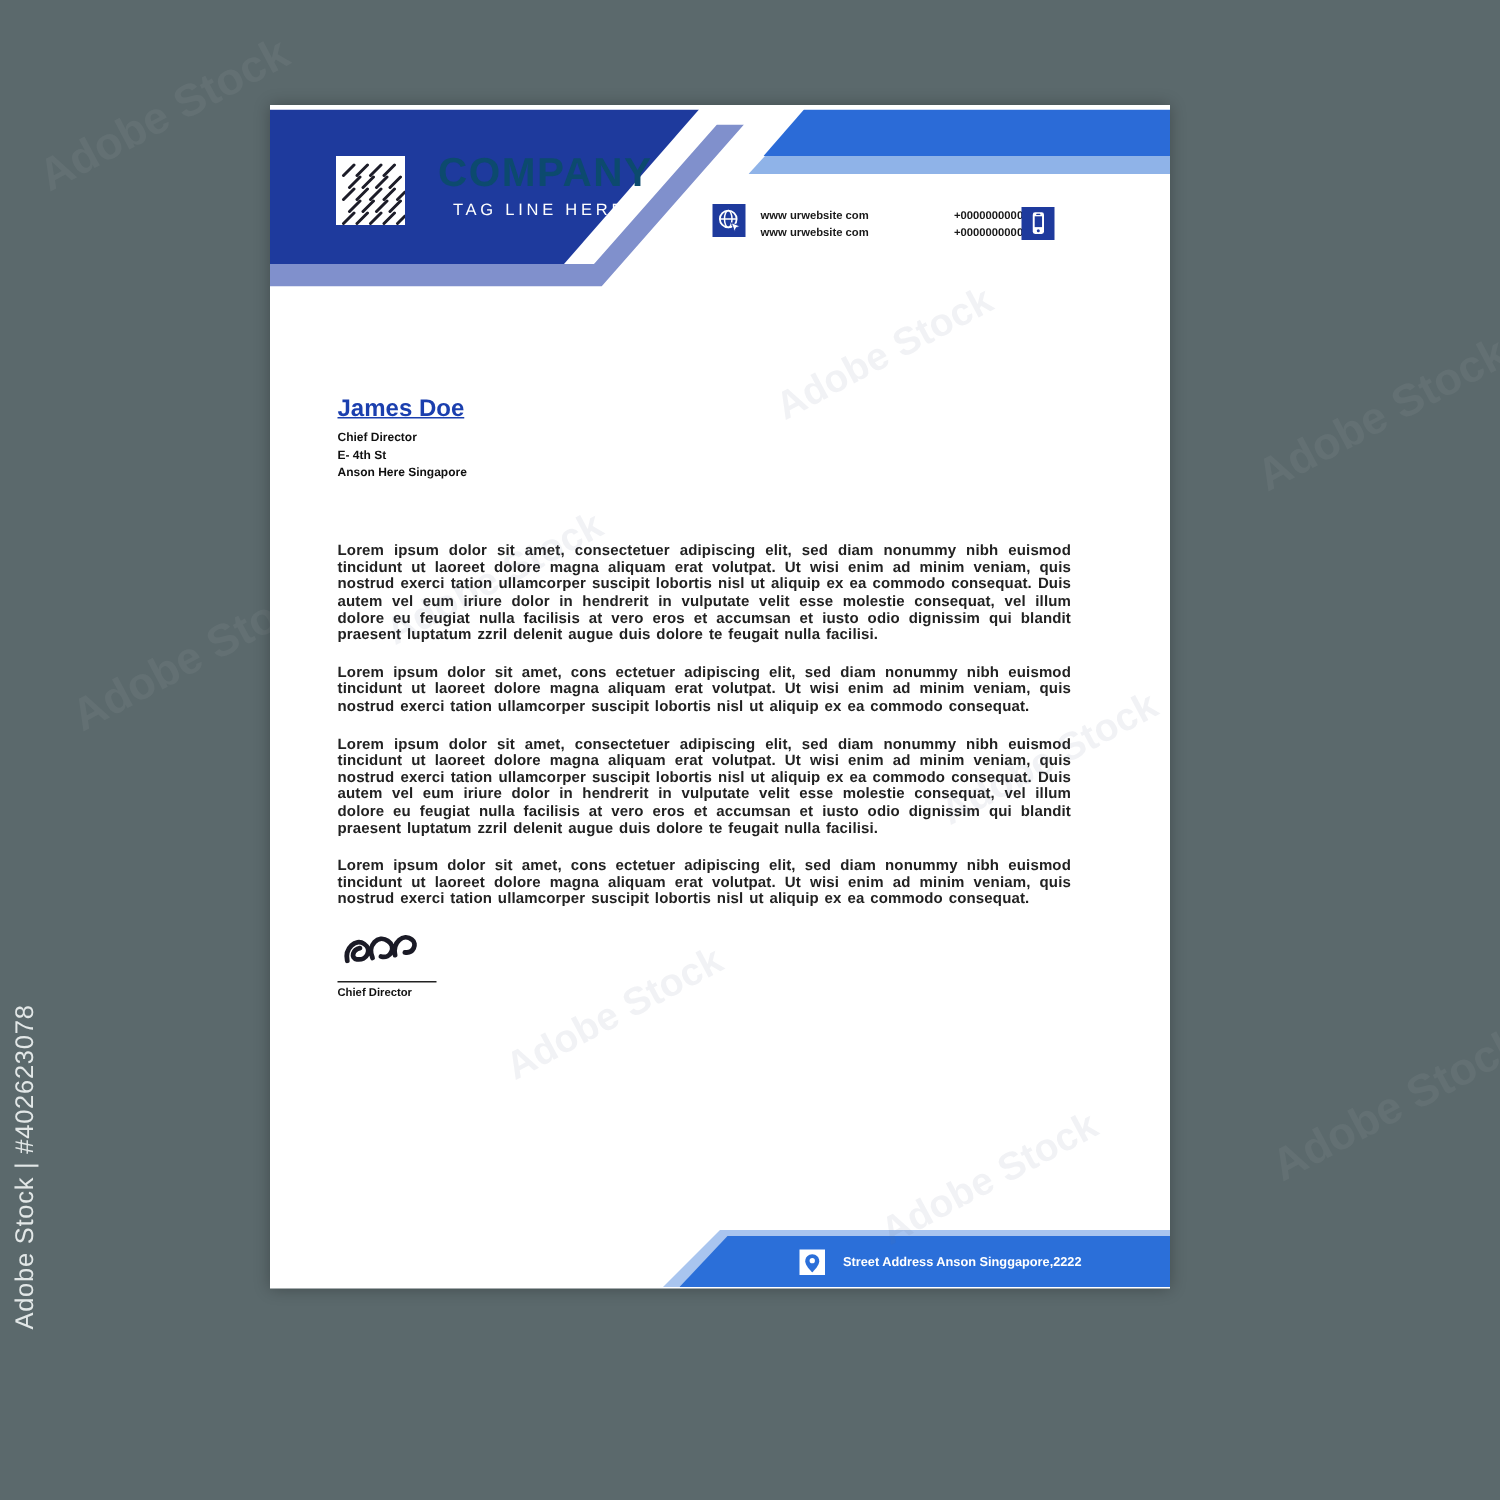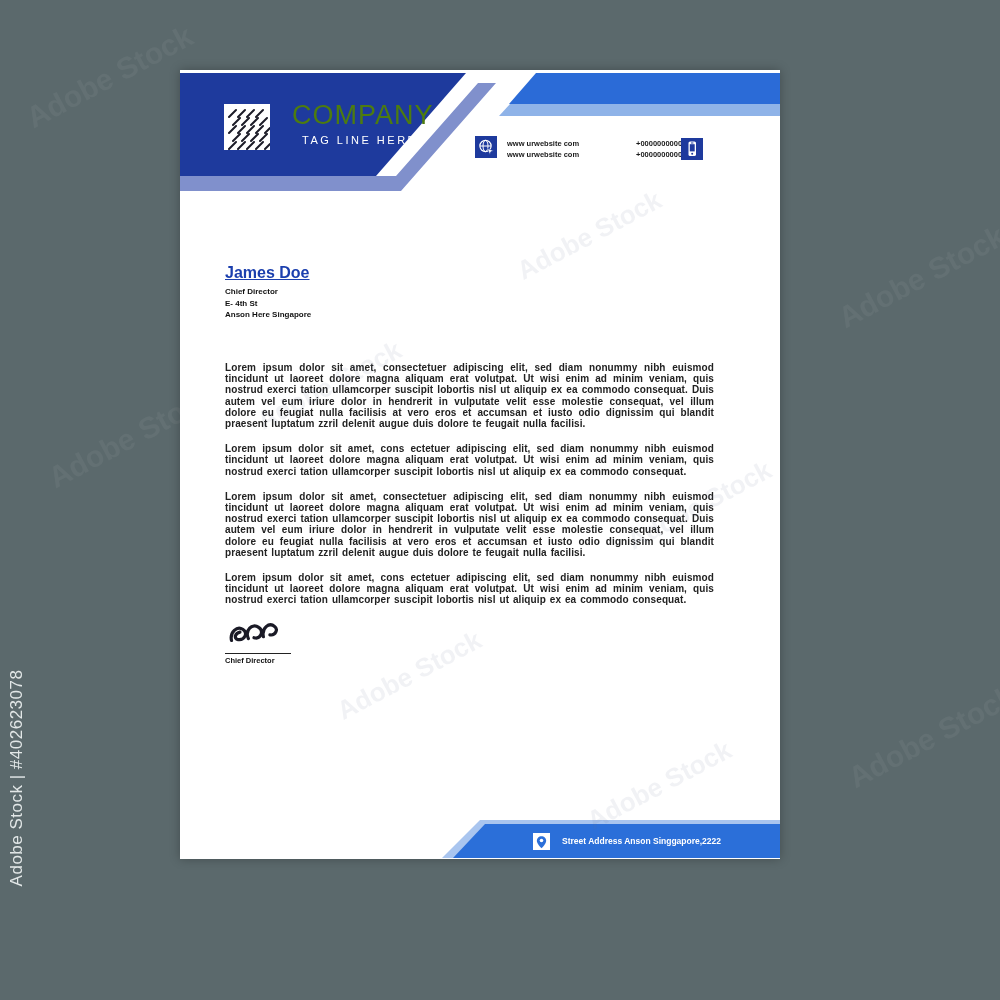--- a/index.html
+++ b/index.html
@@ -54,21 +54,21 @@
   .hdr-ribbon { background:#8090cc; clip-path:polygon(298px 13px,316px 13px,221px 121px,0 121px,0 106px,216px 106px); z-index:1; }
   .hdr-bar    { background:#2b6bd7; clip-path:polygon(356px 3px,600px 3px,600px 34px,329px 34px); z-index:1; }
   .hdr-light  { background:#8fb3e8; clip-path:polygon(330px 34px,600px 34px,600px 46px,319px 46px); z-index:1; }
 
   .logo {
     position:absolute; left:44px; top:34px; width:46px; height:46px;
     background:#ffffff; z-index:3; overflow:hidden;
   }
   .company-name {
     position:absolute; left:112px; top:30px; z-index:3;
-    color:#4d7c0f; font-size:27px; font-weight:normal; letter-spacing:1px;
+    color:#0c4a6e; font-size:27px; font-weight:bold; letter-spacing:1px;
   }
   .tagline {
     position:absolute; left:122px; top:64px; z-index:3;
     color:#ffffff; font-size:11px; letter-spacing:2.5px;text-align:right;
   }
 
   .icon-box { position:absolute; width:22px; height:22px; background:#1e3a9d; z-index:3;
               display:flex; align-items:center; justify-content:center; }
   .globe-box { left:295px; top:66px; }
   .phone-box { left:501px; top:68px; }

